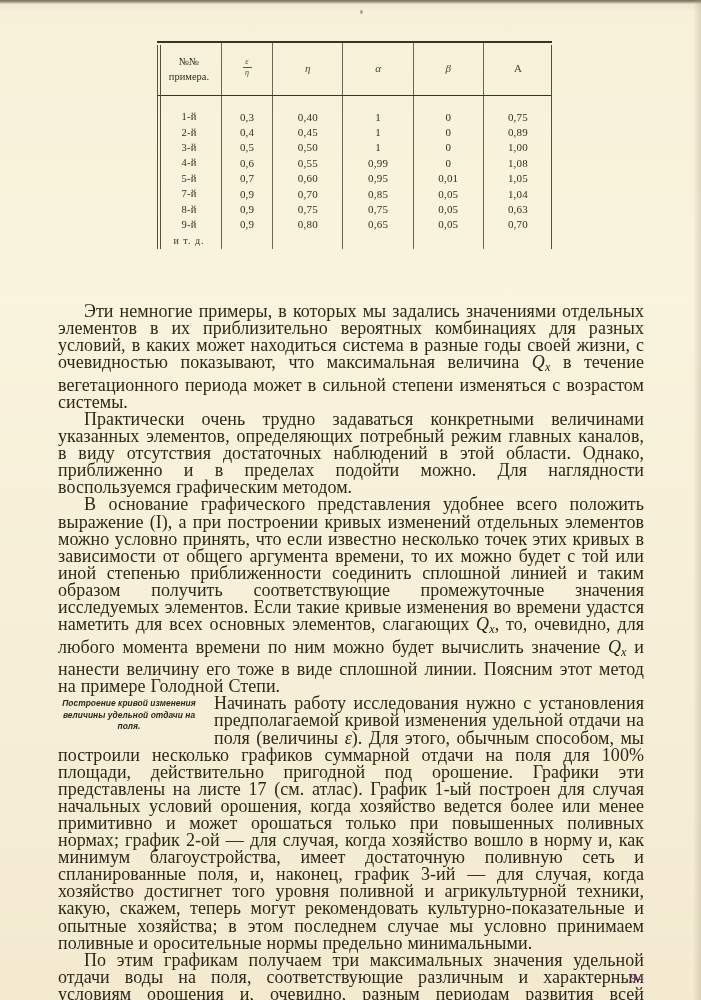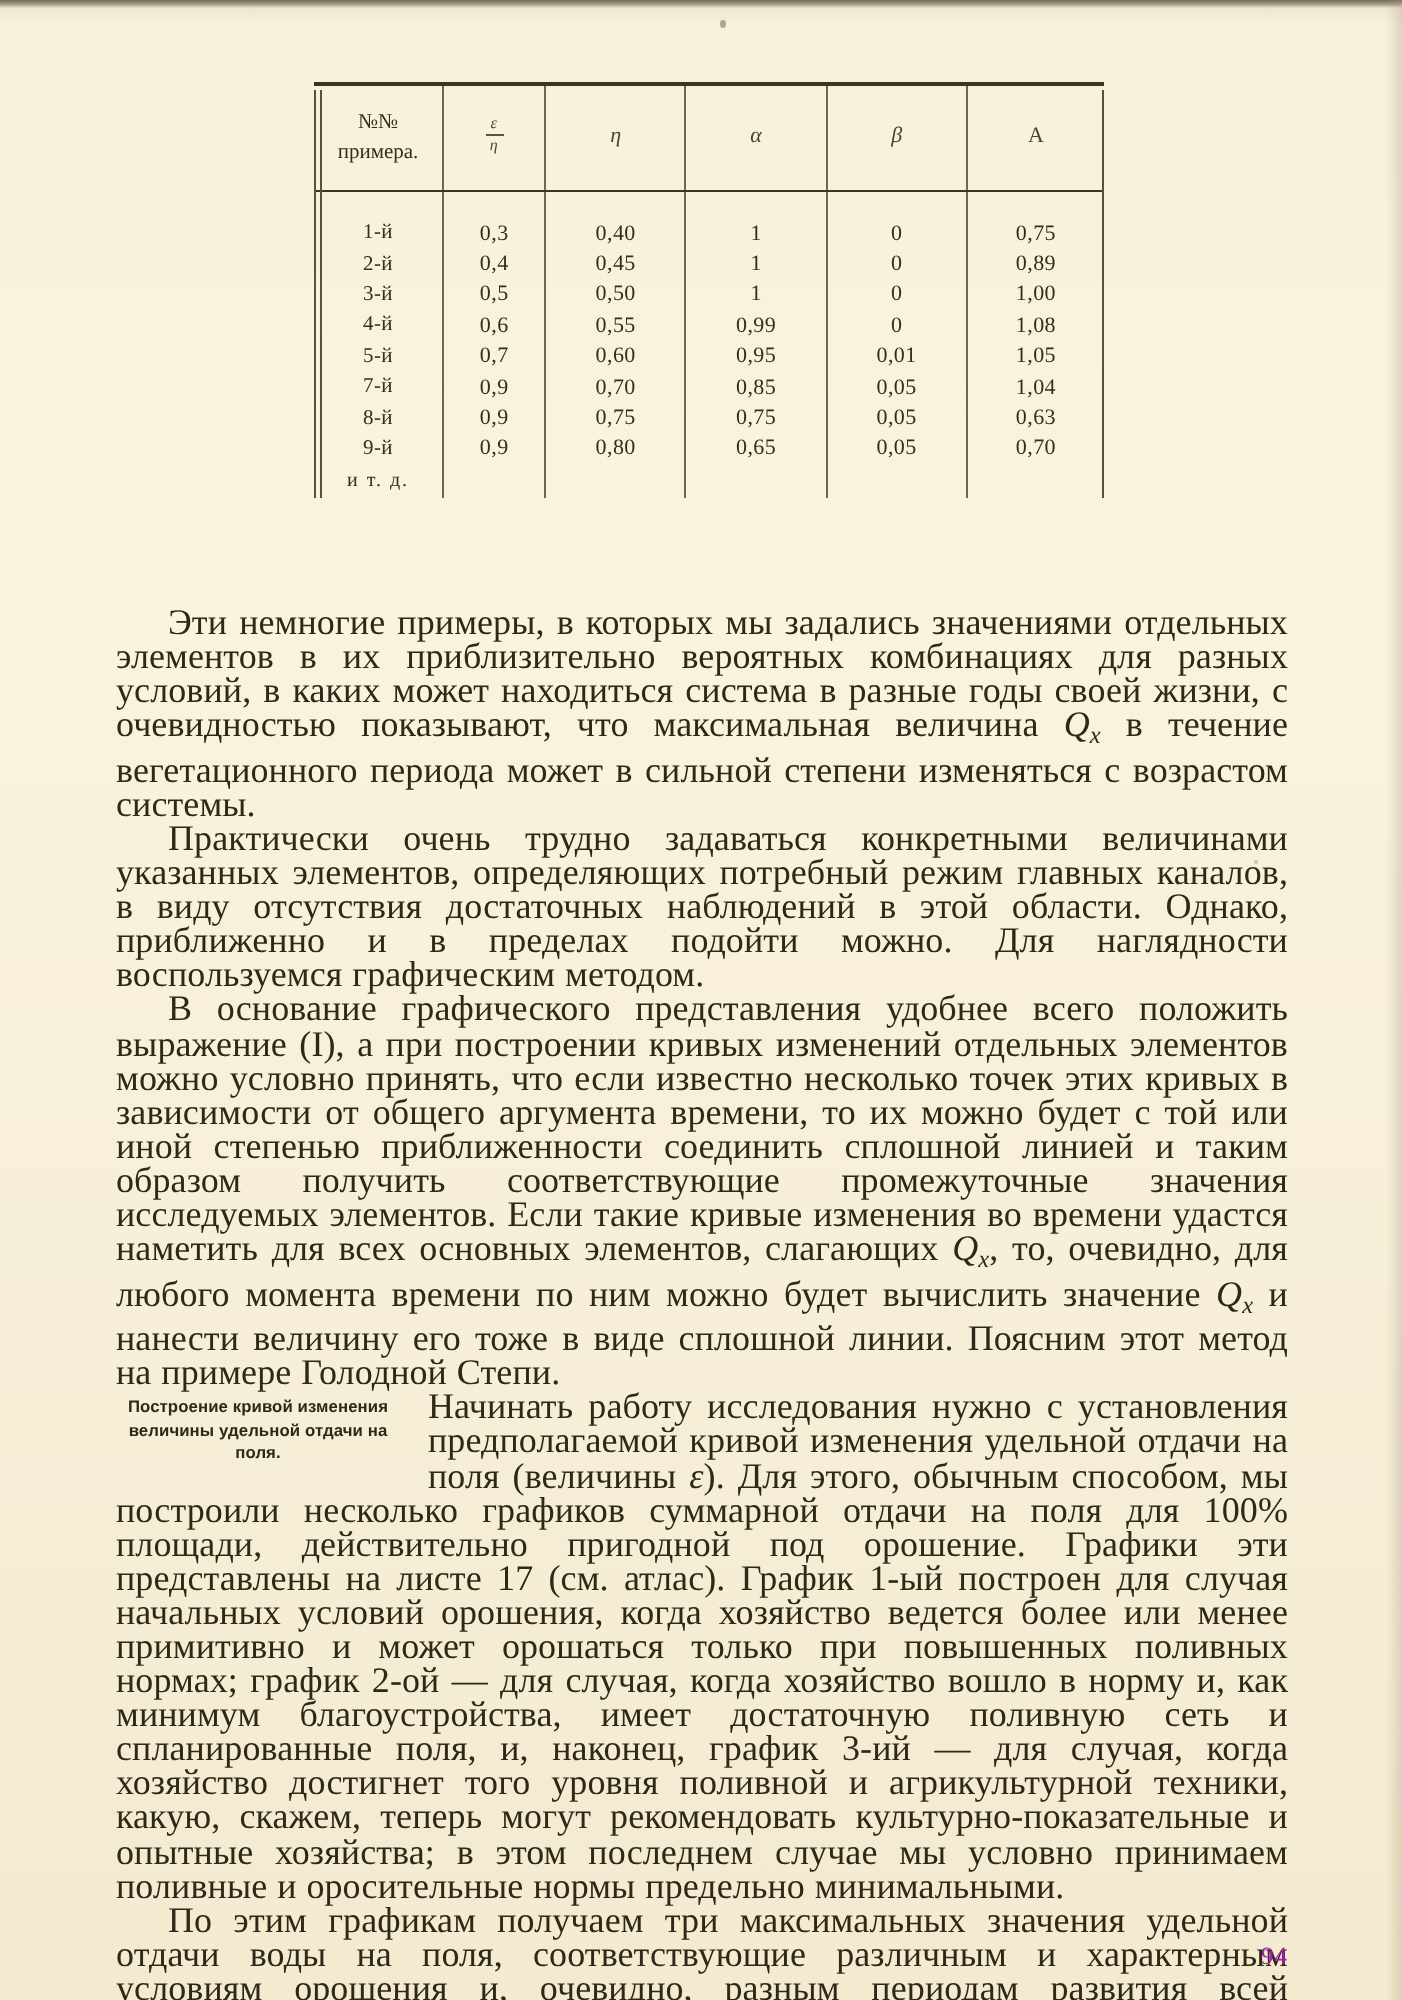--- a/index.html
+++ b/index.html
@@ -182,20 +182,21 @@
     left: 0;
     top: 3px;
     width: 142px;
     font-family: "Liberation Sans", sans-serif;
     font-weight: bold;
     font-size: 8.4px;
     line-height: 11.4px;
     text-align: center;
     color: #2e2819;
     letter-spacing: .05px;
+    font-style: italic;
   }
   p.para.wrap-note {
     text-indent: 0;
   }
   .note-float {
     float: left;
     width: 156px;
     height: 51px;
   }
 

